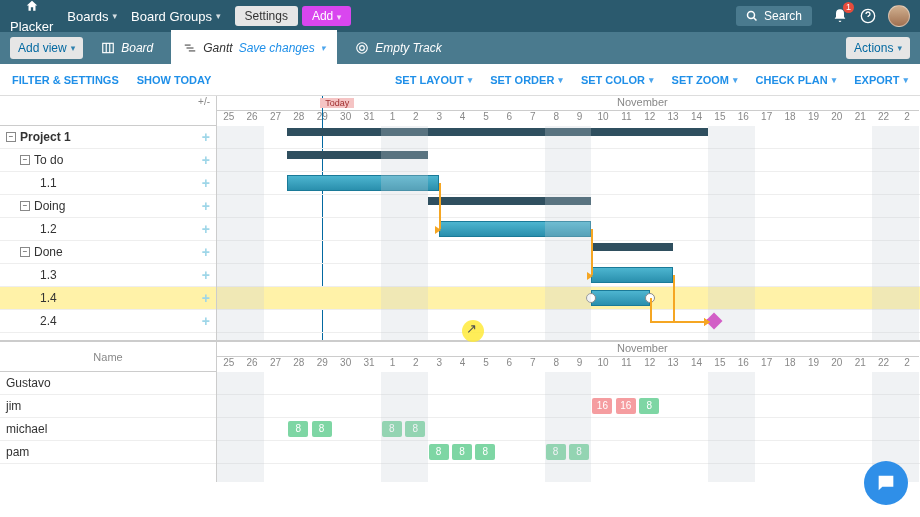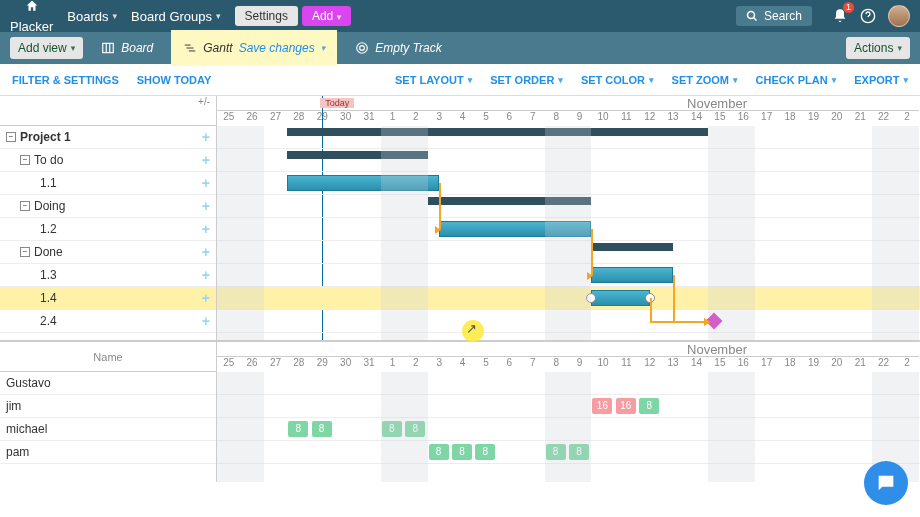--- a/index.html
+++ b/index.html
@@ -10,23 +10,23 @@
 .topbar .nav-item { display: flex; align-items: center; gap: 4px; margin-right: 14px; cursor: pointer; font-size: 13px; }
 .topbar .btn { background: #e6e6e6; color: #333; border-radius: 3px; padding: 3px 10px; margin-right: 4px; cursor: pointer; font-size: 12px; }
 .topbar .btn.dark { background: #d946ef; color: #fff; }
 .topbar .spacer { flex: 1; }
 .topbar .search { background: #4a7a8e; border-radius: 3px; padding: 3px 10px; display: flex; align-items: center; gap: 6px; margin-right: 14px; cursor: pointer; }
 .topbar .icon-btn { margin: 0 6px; cursor: pointer; position: relative; }
 .badge { position: absolute; top: -6px; right: -6px; background: #e74c3c; color: #fff; border-radius: 8px; font-size: 9px; padding: 0 3px; line-height: 11px; }
 .avatar { width: 22px; height: 22px; border-radius: 50%; background: linear-gradient(#d0b090,#a07050); margin-left: 6px; border: 1px solid rgba(255,255,255,.4); cursor: pointer; }
 
 .viewbar { height: 32px; background: #4a7a8e; display: flex; align-items: center; padding: 0 10px; gap: 6px; }
-.viewbar .vbtn { background: #e6e6e6; color: #14532d; border-radius: 3px; padding: 4px 8px; display: flex; align-items: center; gap: 4px; cursor: pointer; font-size: 12px; }
+.viewbar .vbtn { background: #e6e6e6; color: #0369a1; border-radius: 3px; padding: 4px 8px; display: flex; align-items: center; gap: 4px; cursor: pointer; font-size: 12px; }
 .viewbar .tab { display: flex; align-items: center; gap: 6px; padding: 18px 12px; height: 32px; color: #fff; cursor: pointer; font-style: italic; }
-.viewbar .tab.active { background: #fef9c3; color: #333; }
+.viewbar .tab.active { background: #ffffff; color: #333; }
 .viewbar .tab.active .save { color: #1f8fe8; }
 .viewbar .spacer { flex: 1; }
 .chev { font-size: 9px; opacity: .8; }
 
 .optbar { height: 32px; display: flex; align-items: center; padding: 0 12px; gap: 18px; border-bottom: 1px solid #ddd; }
 .optbar .opt { color: #1f8fe8; font-weight: 600; font-size: 11px; cursor: pointer; display: flex; align-items: center; gap: 4px; }
 .optbar .spacer { flex: 1; }
 
 .gantt { display: flex; height: 246px; border-bottom: 2px solid #ccc; position: relative; }
 .leftcol { width: 217px; flex: none; border-right: 1px solid #ccc; background: #fff; }
@@ -36,21 +36,21 @@
 .row { height: 23px; display: flex; align-items: center; border-bottom: 1px solid #eee; padding: 0 6px; position: relative; }
 .row .toggle { width: 10px; height: 10px; border: 1px solid #888; display: inline-flex; align-items: center; justify-content: center; font-size: 8px; line-height: 8px; margin-right: 4px; cursor: pointer; }
 .row .label { flex: 1; }
 .row.l0 .label { font-weight: 700; }
 .row.l1 { padding-left: 20px; }
 .row.l2 { padding-left: 40px; }
 .row .plus { color: #9ed6e8; font-weight: 700; cursor: pointer; font-size: 14px; position: absolute; right: 6px; }
 .row.hl { background: #fff2a8; }
 
 .rightcol { flex: 1; position: relative; overflow: hidden; }
-.month-lbl { position: absolute; top: 0; height: 14px; font-size: 13px; color: #888; text-align: center; }
+.month-lbl { position: absolute; top: 0; height: 14px; font-size: 11px; color: #888; }
 .days { position: absolute; top: 14px; left: 0; right: 0; height: 16px; display: flex; }
 .days div { flex: none; width: 23.4px; text-align: center; font-size: 10px; color: #888; border-top: 1px solid #ccc; }
 .gridrows { position: absolute; top: 30px; left: 0; right: 0; }
 .grow { height: 23px; border-bottom: 1px solid #eee; position: relative; }
 .grow.hl { background: #fff2a8; }
 .weekend { position: absolute; top: 0; bottom: 0; background: rgba(200,210,215,.28); }
 
 .summary { position: absolute; height: 8px; background: #2f4f5f; top: 2px; }
 .summary::before, .summary::after { content: ''; position: absolute; top: 0; width: 0; height: 0; border-top: 8px solid #2f4f5f; }
 .summary::before { left: 0; border-right: 6px solid transparent; }

